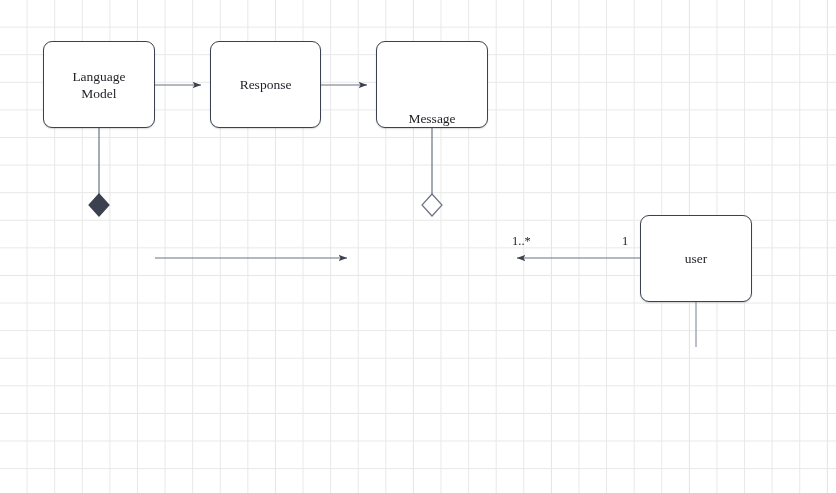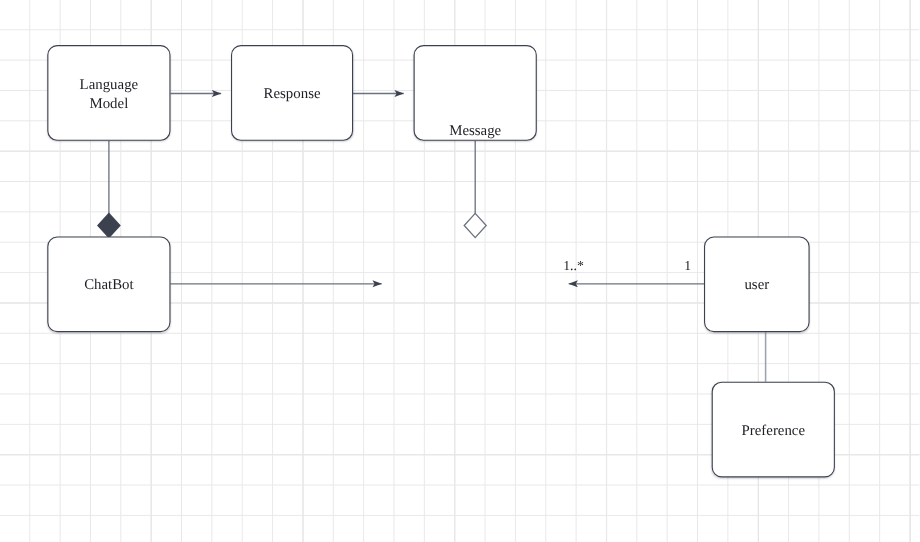--- a/index.html
+++ b/index.html
@@ -112,30 +112,24 @@
   </div>
 
   <div class="node" style="left:210px; top:41px; width:111px; height:87px;">
     <span class="node-label">Response</span>
   </div>
 
   <div class="node" style="left:376px; top:41px; width:112px; height:87px;align-items:flex-end;">
     <span class="node-label">Message</span>
   </div>
 
-  <div class="node" style="left:43px; top:215px; width:112px; height:87px;">
-    <span class="node-label">ChatBot</span>
-  </div>
 
 
-  <div class="node" style="left:640px; top:215px; width:96px; height:87px;">
+  <div class="node" style="left:640px; top:215px; width:112px; height:87px;">
     <span class="node-label">user</span>
   </div>
 
-  <div class="node" style="left:647px; top:347px; width:112px; height:87px;">
-    <span class="node-label">Preference</span>
-  </div>
 
   <div class="mult" style="left:512px; top:234px;">1..*</div>
 
   <div class="mult" style="left:622px; top:234px;">1</div>
 
 </div>
 
 </body></html>

